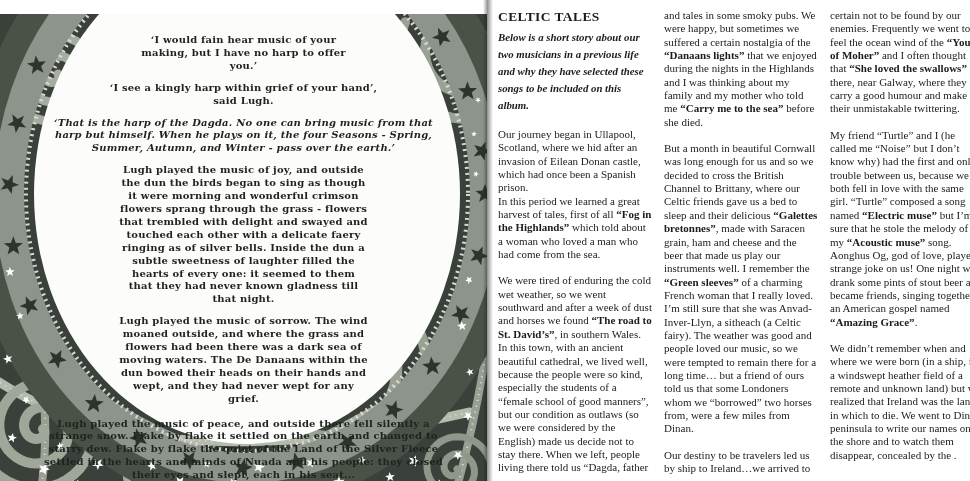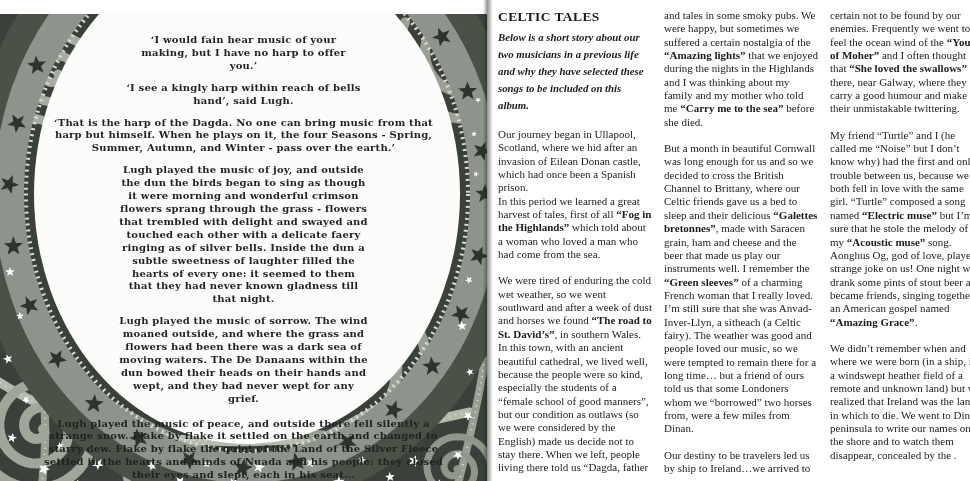--- a/index.html
+++ b/index.html
@@ -6,21 +6,21 @@
   body{width:970px;height:481px;position:relative;overflow:hidden;background:#ffffff;font-family:"Liberation Serif",serif;}
 
   
   .left-page{position:absolute;left:0;top:14px;width:487px;height:481px;overflow:hidden;background:#39413a;}
   .left-page svg{position:absolute;left:0;top:0;}
   .oval-text{position:absolute;left:40px;right:40px;top:20px;z-index:3;text-align:center;
              font-family:"DejaVu Serif",serif;font-weight:bold;color:#1f221f;}
   .oval-text p{font-size:10px;line-height:12.9px;margin:0 auto 9px auto;letter-spacing:.2px;}
   .oval-text p:nth-of-type(1){max-width:235px;}
   .oval-text p:nth-of-type(2){max-width:272px;}
-  .oval-text p:nth-of-type(3){max-width:382px;}
+  .oval-text p:nth-of-type(3){max-width:382px;font-style:italic;}
   .oval-text p:nth-of-type(4){max-width:250px;}
   .oval-text p:nth-of-type(5){max-width:250px;margin-bottom:12px;}
   .oval-text p:nth-of-type(6){max-width:400px;}
   .oval-text p:nth-of-type(7){max-width:352px;text-align:center;}
   .oval-text p:nth-of-type(8){max-width:392px;margin-top:28px;}
   .attribution{font-size:16px;line-height:13px;color:#8b9187;margin-top:13px;font-weight:bold;}
 
   
   .seam{position:absolute;left:483px;top:0;width:10px;height:481px;z-index:4;
         background:linear-gradient(90deg,rgba(20,25,20,0) 0%,rgba(20,25,20,.45) 45%,rgba(255,255,255,0) 100%);}
@@ -111,21 +111,21 @@
         <polygon points="470.9,398.0 470.0,401.4 472.8,403.5 469.2,403.7 468.0,407.0 466.8,403.7 463.2,403.5 466.0,401.4 465.1,398.0 468.0,399.9" fill="#ffffff"></polygon>
         <polygon points="473.1,355.4 471.7,357.9 473.4,360.1 470.6,359.6 469.0,361.9 468.7,359.1 466.0,358.3 468.6,357.1 468.5,354.3 470.4,356.4" fill="#ffffff"></polygon>
         <polygon points="461.5,307.0 463.1,310.2 466.6,310.0 464.1,312.4 465.3,315.7 462.2,314.1 459.5,316.3 460.1,312.9 457.1,311.0 460.6,310.4" fill="#ffffff"></polygon>
         <polygon points="471.7,263.1 470.6,265.7 472.6,267.7 469.8,267.5 468.5,270.0 467.9,267.2 465.1,266.8 467.5,265.3 467.1,262.5 469.2,264.3" fill="#ffffff"></polygon>
         <polygon points="479.0,160.1 477.0,160.8 476.8,162.9 475.6,161.2 473.5,161.7 474.7,160.0 473.6,158.2 475.7,158.8 477.0,157.2 477.0,159.3" fill="#ffffff"></polygon>
         <polygon points="480.9,86.8 478.8,87.0 478.1,89.0 477.3,87.0 475.2,87.0 476.8,85.7 476.2,83.6 478.0,84.7 479.7,83.5 479.2,85.6" fill="#ffffff"></polygon>
         <polygon points="476.9,119.4 475.2,120.5 475.5,122.6 473.9,121.3 472.0,122.2 472.8,120.3 471.3,118.8 473.4,118.9 474.3,117.0 474.8,119.1" fill="#ffffff"></polygon>
       </svg>
     <div class="oval-text" id="left-paras">
         <p>‘I would fain hear music of your making, but I have no harp to offer you.’</p>
-        <p>‘I see a kingly harp within reach of bells hand’, said Lugh.</p>
+        <p>‘I see a kingly harp within grief of your hand’, said Lugh.</p>
         <p>‘That is the harp of the Dagda. No one can bring music from that harp but himself. When he plays on it, the four Seasons - Spring, Summer, Autumn, and Winter - pass over the earth.’</p>
         <p>Lugh played the music of joy, and outside the dun the birds began to sing as though it were morning and wonderful crimson flowers sprang through the grass - flowers that trembled with delight and swayed and touched each other with a delicate faery ringing as of silver bells. Inside the dun a subtle sweetness of laughter filled the hearts of every one: it seemed to them that they had never known gladness till that night.</p>
         <p>Lugh played the music of sorrow. The wind moaned outside, and where the grass and flowers had been there was a dark sea of moving waters. The De Danaans within the dun bowed their heads on their hands and wept, and they had never wept for any grief.</p>
         <p>Lugh played the music of peace,  and outside there fell silently a strange snow. Flake by flake it settled on the earth and changed to starry dew. Flake by flake the quiet of the Land of the Silver Fleece settled in the hearts and minds of Nuada and his people: they closed their eyes and slept, each in his seat...</p>
         <div class="attribution" style="white-space: pre-line;">Fragment from ‘The Coming of Lugh’
 (Celtic Wonder Tales by Ella Young)</div>
       </div>
   </div>
 
   <div class="seam"></div>
@@ -135,21 +135,21 @@
       <h1 class="page-title">CELTIC TALES</h1>
       <p class="intro">Below is a short story about our two musicians in a previous life and why they have selected these songs to be included on this album.</p>
       <div class="col-paras">
           <p class="para">Our journey began in Ullapool, Scotland, where we hid after an invasion of Eilean Donan castle, which had once been a Spanish prison.
 In this period we learned a great harvest of tales, first of all <b>“Fog in the Highlands”</b> which told about a woman who loved a man who had come from the sea.</p>
           <p class="para">We were tired of enduring the cold wet weather, so we went southward and after a week of dust and horses we found <b>“The road to St. David’s”</b>, in southern Wales. In this town, with an ancient beautiful cathedral, we lived well, because the people were so kind, especially the students of a “female school of good manners”, but our condition as outlaws (so we were considered by the English) made us decide not to stay there. When we left, people living there told us “Dagda, father of Gaelic Gods, will be with you!”.</p>
         </div>
     </div>
     <div class="col">
       <div class="col-paras">
-          <p class="para">and tales in some smoky pubs. We were happy, but sometimes we suffered a certain  nostalgia  of the <b>“Amazing lights”</b> that we enjoyed during the nights in the Highlands and I was thinking about my family and my mother who told me <b>“Carry me to the sea”</b> before she died.</p>
+          <p class="para">and tales in some smoky pubs. We were happy, but sometimes we suffered a certain  nostalgia  of the <b>“Danaans lights”</b> that we enjoyed during the nights in the Highlands and I was thinking about my family and my mother who told me <b>“Carry me to the sea”</b> before she died.</p>
           <p class="para">But a month in beautiful  Cornwall was long enough for us and so we decided to cross the British Channel to Brittany, where our Celtic friends gave us a bed to sleep and their delicious <b>“Galettes bretonnes”</b>, made with Saracen grain, ham and cheese and the beer that made us play our instruments well. I remember the <b>“Green sleeves”</b> of a charming French woman that I really loved. I’m still sure that she was Anvad-Inver-Llyn, a sitheach (a Celtic fairy). The weather was good and people loved our music, so we were tempted to remain there for a long time… but a friend of ours told us that some Londoners whom we “borrowed” two horses from, were a few miles from Dinan.</p>
           <p class="para">Our destiny to be travelers led us by ship to Ireland…we arrived to  after two weeks of hard work on a cargo boat, and suddenly it felt like home. We stayed there about three years,</p>
         </div>
     </div>
     <div class="col">
       <div class="col-paras">
           <p class="para">certain not to be found by our enemies. Frequently we went to feel the ocean wind of the <b>“Young of Moher”</b> and I often thought that <b>“She loved the swallows”</b> there, near Galway, where they carry a good humour and make their unmistakable twittering.</p>
           <p class="para"> My friend “Turtle” and I (he called me “Noise” but I don’t know why) had the first and only trouble between us, because we both fell in love with the same girl. “Turtle” composed a song named <b>“Electric muse”</b> but I’m sure that he stole the melody of my <b>“Acoustic muse”</b> song. Aonghus Og, god of love, played a strange joke on us! One night we drank some pints of stout beer and became friends, singing together an American gospel named <b>“Amazing Grace”</b>.</p>
           <p class="para">We didn’t remember when and where we were born (in a ship, in a windswept heather field of a remote and unknown land) but we realized that Ireland was the land in which to die. We went to Dingle peninsula to write our names on the shore and to watch them disappear, concealed by the .</p>
         </div>

